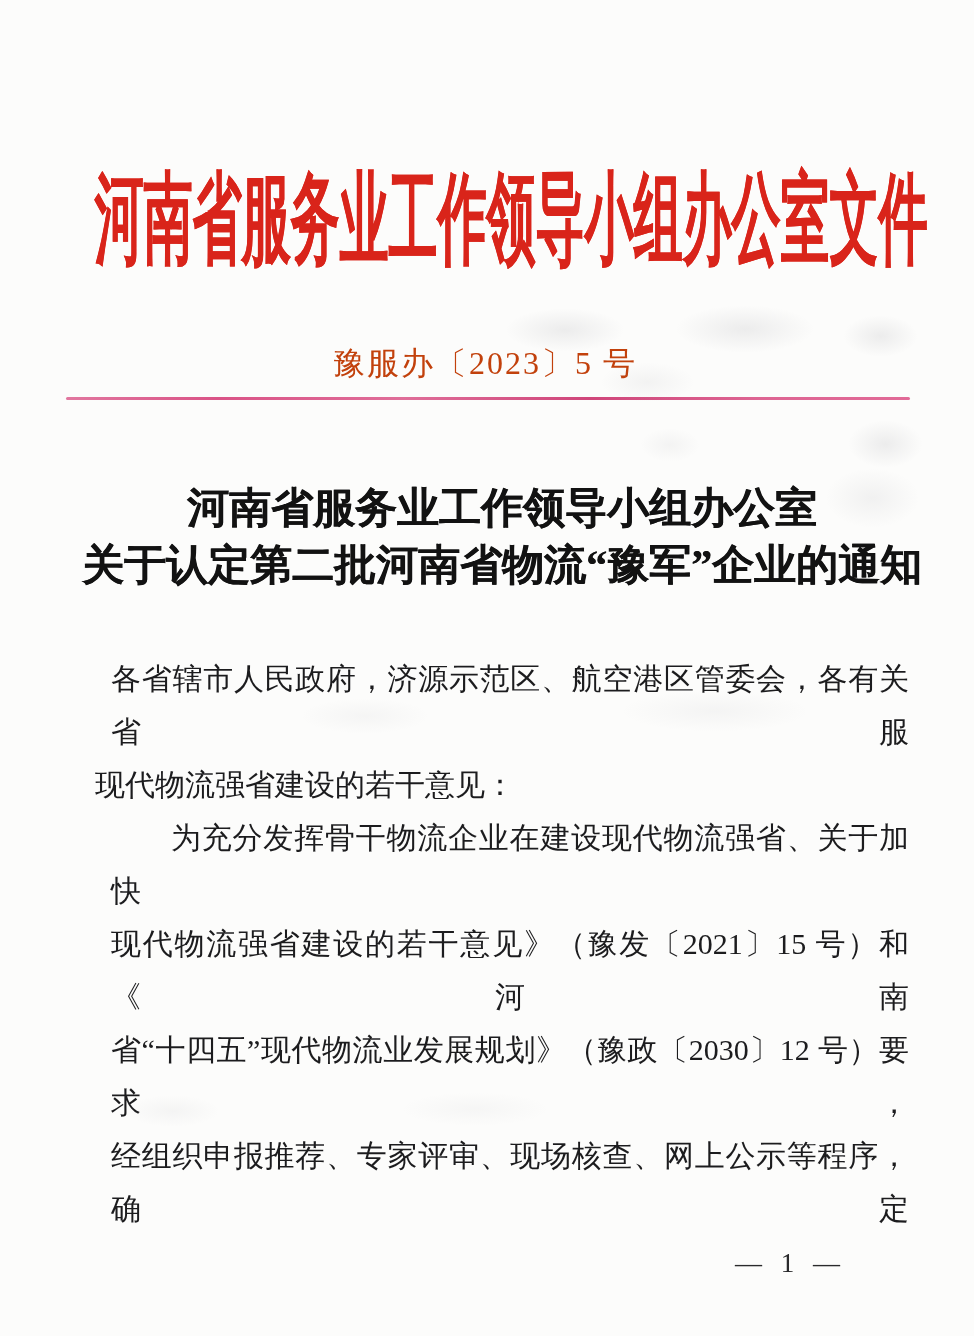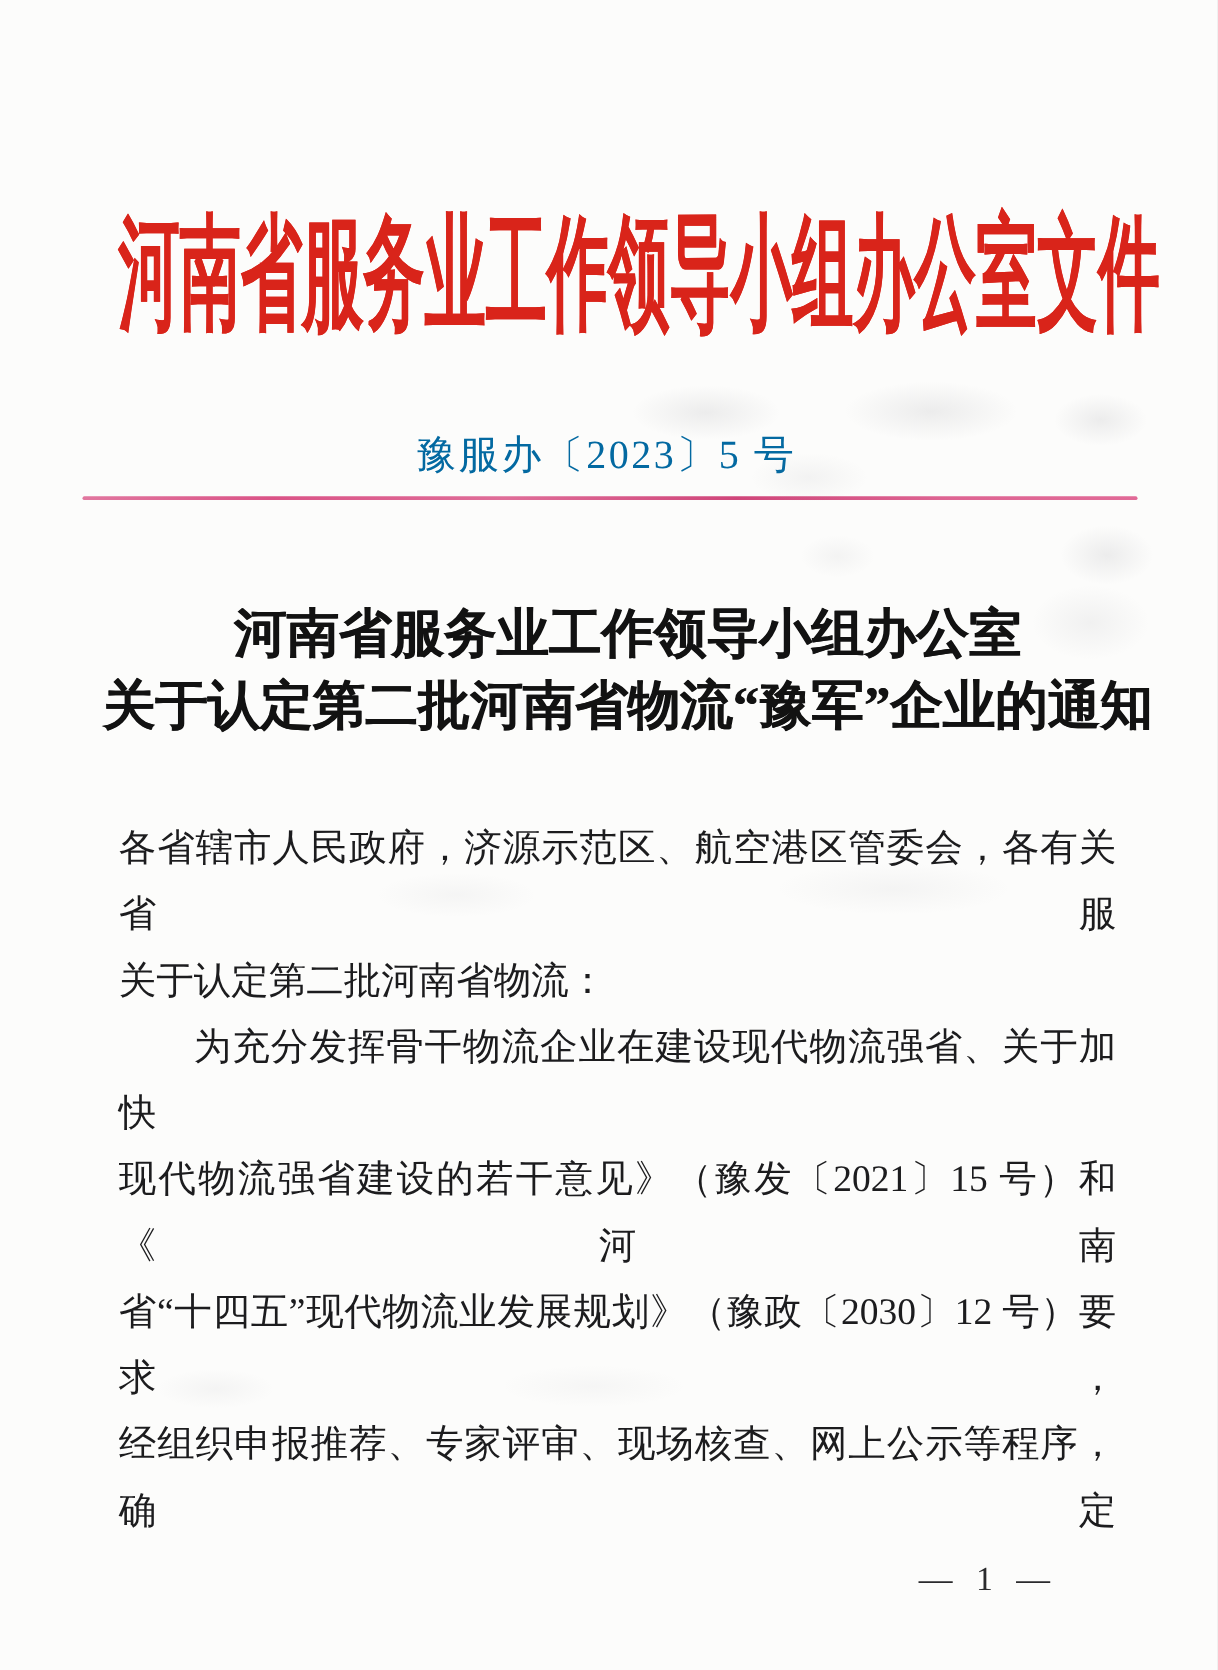--- a/index.html
+++ b/index.html
@@ -26,21 +26,21 @@
   .red-header .rh-text{
     font-size:100px;font-weight:bold;color:var(--header-red);
     white-space:nowrap;letter-spacing:0;
     transform:scaleX(0.49);transform-origin:center center;
     text-shadow:0.5px 0 0 var(--header-red);
   }
   
   .doc-number{
     position:absolute;left:0;top:342px;width:970px;
     text-align:center;font-size:32px;letter-spacing:2px;
-    color:#0369a1;
+    color:#c2410c;
   }
   
   .red-line{
     position:absolute;left:66px;top:397px;width:844px;height:3px;
     background:linear-gradient(90deg,
       rgba(216,74,128,.75) 0%,rgba(216,74,128,.95) 18%,
       rgba(216,74,128,.8) 40%,rgba(205,60,115,.95) 62%,
       rgba(216,74,128,.85) 82%,rgba(222,90,140,.9) 100%);
     border-radius:2px;
   }
@@ -56,21 +56,21 @@
   .body-text{
     position:absolute;left:95px;top:652px;width:798px;
     font-size:30px;line-height:53px;color:var(--text-color);
   }
   .bline{
     width:100%;
     text-align:justify;
     text-align-last:left;
     white-space:nowrap;
   }
-  .bline.j{text-align-last:justify;white-space:normal;}
+  .bline.j{text-align-last:justify;white-space:normal;margin-left:16px;}
   .bline.ind{text-indent:2em;}
   
   .page-number{
     position:absolute;right:128px;top:1248px;
     font-size:27px;letter-spacing:6px;color:#2a2a2c;
     white-space:nowrap;
   }
   
   .sm{
     position:absolute;border-radius:50%;
@@ -102,21 +102,21 @@
 
   <div class="red-line"></div>
 
   <div class="doc-title">
     <div>河南省服务业工作领导小组办公室</div>
     <div>关于认定第二批河南省物流“豫军”企业的通知</div>
   </div>
 
   <div class="body-text">
     <div class="bline j"><span>各省辖市人民政府，济源示范区、航空港区管委会，各有关省服</span></div>
-    <div class="bline"><span>关于认定第二批河南省物流：</span></div>
+    <div class="bline"><span>现代物流强省建设的若干意见：</span></div>
     <div class="bline j ind"><span>为充分发挥骨干物流企业在建设现代物流强省、关于加快</span></div>
     <div class="bline j"><span>现代物流强省建设的若干意见》（豫发〔2021〕15 号）和《河南</span></div>
     <div class="bline j"><span>省“十四五”现代物流业发展规划》（豫政〔2030〕12 号）要求，</span></div>
     <div class="bline j"><span>经组织申报推荐、专家评审、现场核查、网上公示等程序，确定</span></div>
 
   </div>
 
   <div class="page-number">— 1 —</div>
 
   <div class="sm s1"></div>

